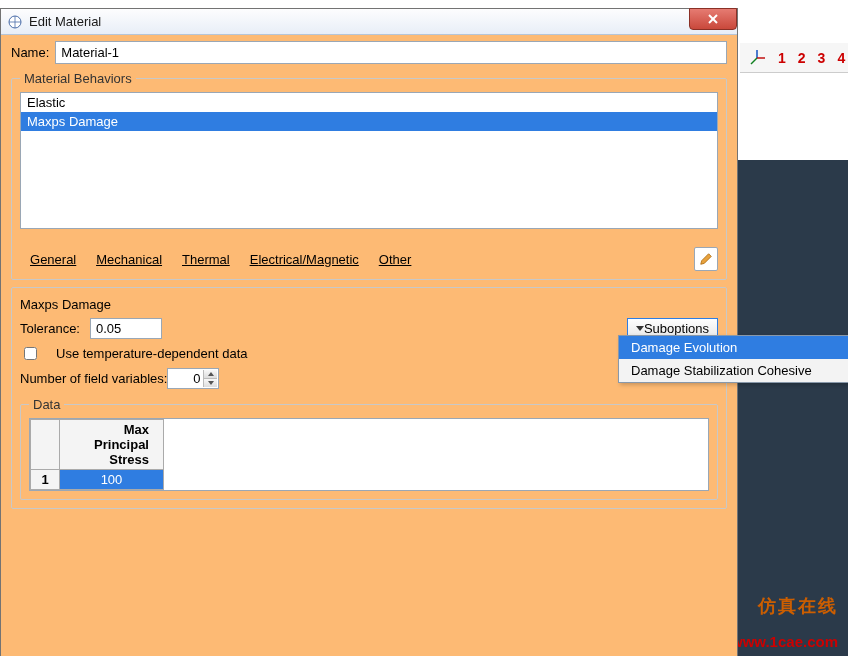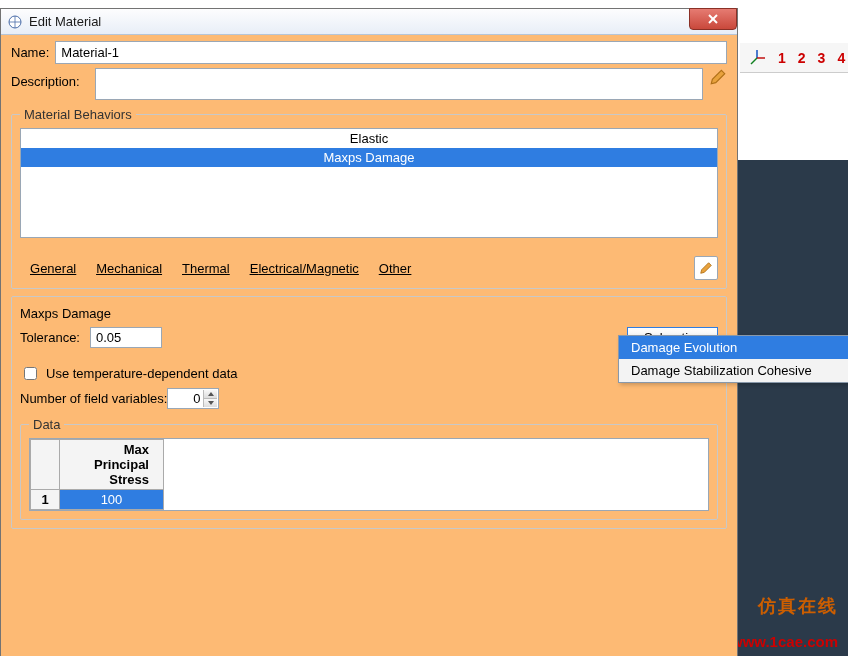--- a/index.html
+++ b/index.html
@@ -31,36 +31,36 @@
   .row label { min-width: 38px; }
   .desc-row { align-items: flex-start; }
   .desc-row label { padding-top: 6px; }
   .text-input { flex: 1; border: 1px solid #9aa7b5; background: #fff; padding: 3px 5px; }
   .textarea { flex: 1; border: 1px solid #9aa7b5; background: #fff; height: 32px; }
   .edit-pencil { width: 18px; height: 18px; cursor: pointer; display: inline-flex; align-items: center; justify-content: center; }
   
   fieldset { border: 1px solid #c8c8c8; border-radius: 2px; padding: 6px 8px 8px 8px; margin: 3px 0 0 0; }
   legend { padding: 0 4px; color: #333; }
   
-  .behavior-list { border: 1px solid #9aa7b5; background: #fff; height: 110px; text-align: center; }
+  .behavior-list { border: 1px solid #9aa7b5; background: #fff; height: 137px; }
   .behavior-item { padding: 2px 6px; cursor: pointer; }
   .behavior-item.selected { background: #2f7de1; color: #fff; }
   
   .menu-row { display: flex; align-items: center; margin-top: 18px; gap: 0; }
   .menu-item { padding: 2px 10px; text-decoration: underline; cursor: pointer; }
   .menu-item:first-letter { text-decoration: underline; }
   .menu-spacer { flex: 1; }
   .icon-btn { width: 24px; height: 24px; border: 1px solid #9aa7b5; background: #fff; border-radius: 2px; display: flex; align-items: center; justify-content: center; cursor: pointer; }
   
   .section-title { margin: 3px 0 6px 0; }
   .tol-input { width: 72px; border: 1px solid #9aa7b5; background: #fff; padding: 2px 5px; }
   .subopt-btn { margin-left: auto; border: 1px solid #2f7de1; background: linear-gradient(#fefefe,#e8e8e8); padding: 2px 8px; cursor: pointer; display: flex; align-items: center; }
   .subopt-btn .tri { width: 0; height: 0; border-left: 4px solid transparent; border-right: 4px solid transparent; border-top: 5px solid #333; }
   
-  .checkbox-row { display: flex; align-items: center; gap: 6px; margin-top: 16px; }
+  .checkbox-row { display: flex; align-items: center; gap: 16px; margin-top: 5px; }
   .field-row { display: flex; align-items: center; margin-top: 5px; }
   .spinner { width: 52px; border: 1px solid #9aa7b5; background: #fff; padding: 2px 18px 2px 5px; text-align: right; position: relative; }
   .spinner .arrows { position: absolute; right: 1px; top: 1px; bottom: 1px; width: 14px; display: flex; flex-direction: column; }
   .spinner .arrows div { flex: 1; background: linear-gradient(#f8f8f8,#ddd); border-left: 1px solid #bbb; display:flex; align-items:center; justify-content:center; }
   .spinner .arrows .up { border-bottom: 1px solid #bbb; }
   .tri-up { width:0;height:0;border-left:3px solid transparent;border-right:3px solid transparent;border-bottom:4px solid #555; }
   .tri-dn { width:0;height:0;border-left:3px solid transparent;border-right:3px solid transparent;border-top:4px solid #555; }
   
   .data-fs { flex: 1; display: flex; }
   .data-table-wrap { flex: 1; background: #fff; border: 1px solid #9aa7b5; position: relative; }
@@ -113,29 +113,20 @@
           <line x1="2" y1="2" x2="10" y2="10"></line>
           <line x1="10" y1="2" x2="2" y2="10"></line>
         </svg>
     </div>
   </div>
 
   <div class="body">
     <div class="row">
       <label>Name:</label>
       <input class="text-input" value="Material-1" style="">
-    </div>
-    <div class="row desc-row">
-      <label style="min-width:78px">Description:</label>
-      <div class="textarea"></div>
-      <span class="edit-pencil">
-        <svg viewBox="0 0 16 16">
-            <path d="M2 14l1-4 8-8 3 3-8 8-4 1z" fill="#e8a23d" stroke="#b07018"></path>
-          </svg>
-      </span>
     </div>
 
     <fieldset>
       <legend>Material Behaviors</legend>
       <div class="behavior-list">
         <div class="behavior-item">Elastic</div>
         <div class="behavior-item selected">Maxps Damage</div>
       </div>
       <div class="menu-row">
         <span class="menu-item">General</span>

